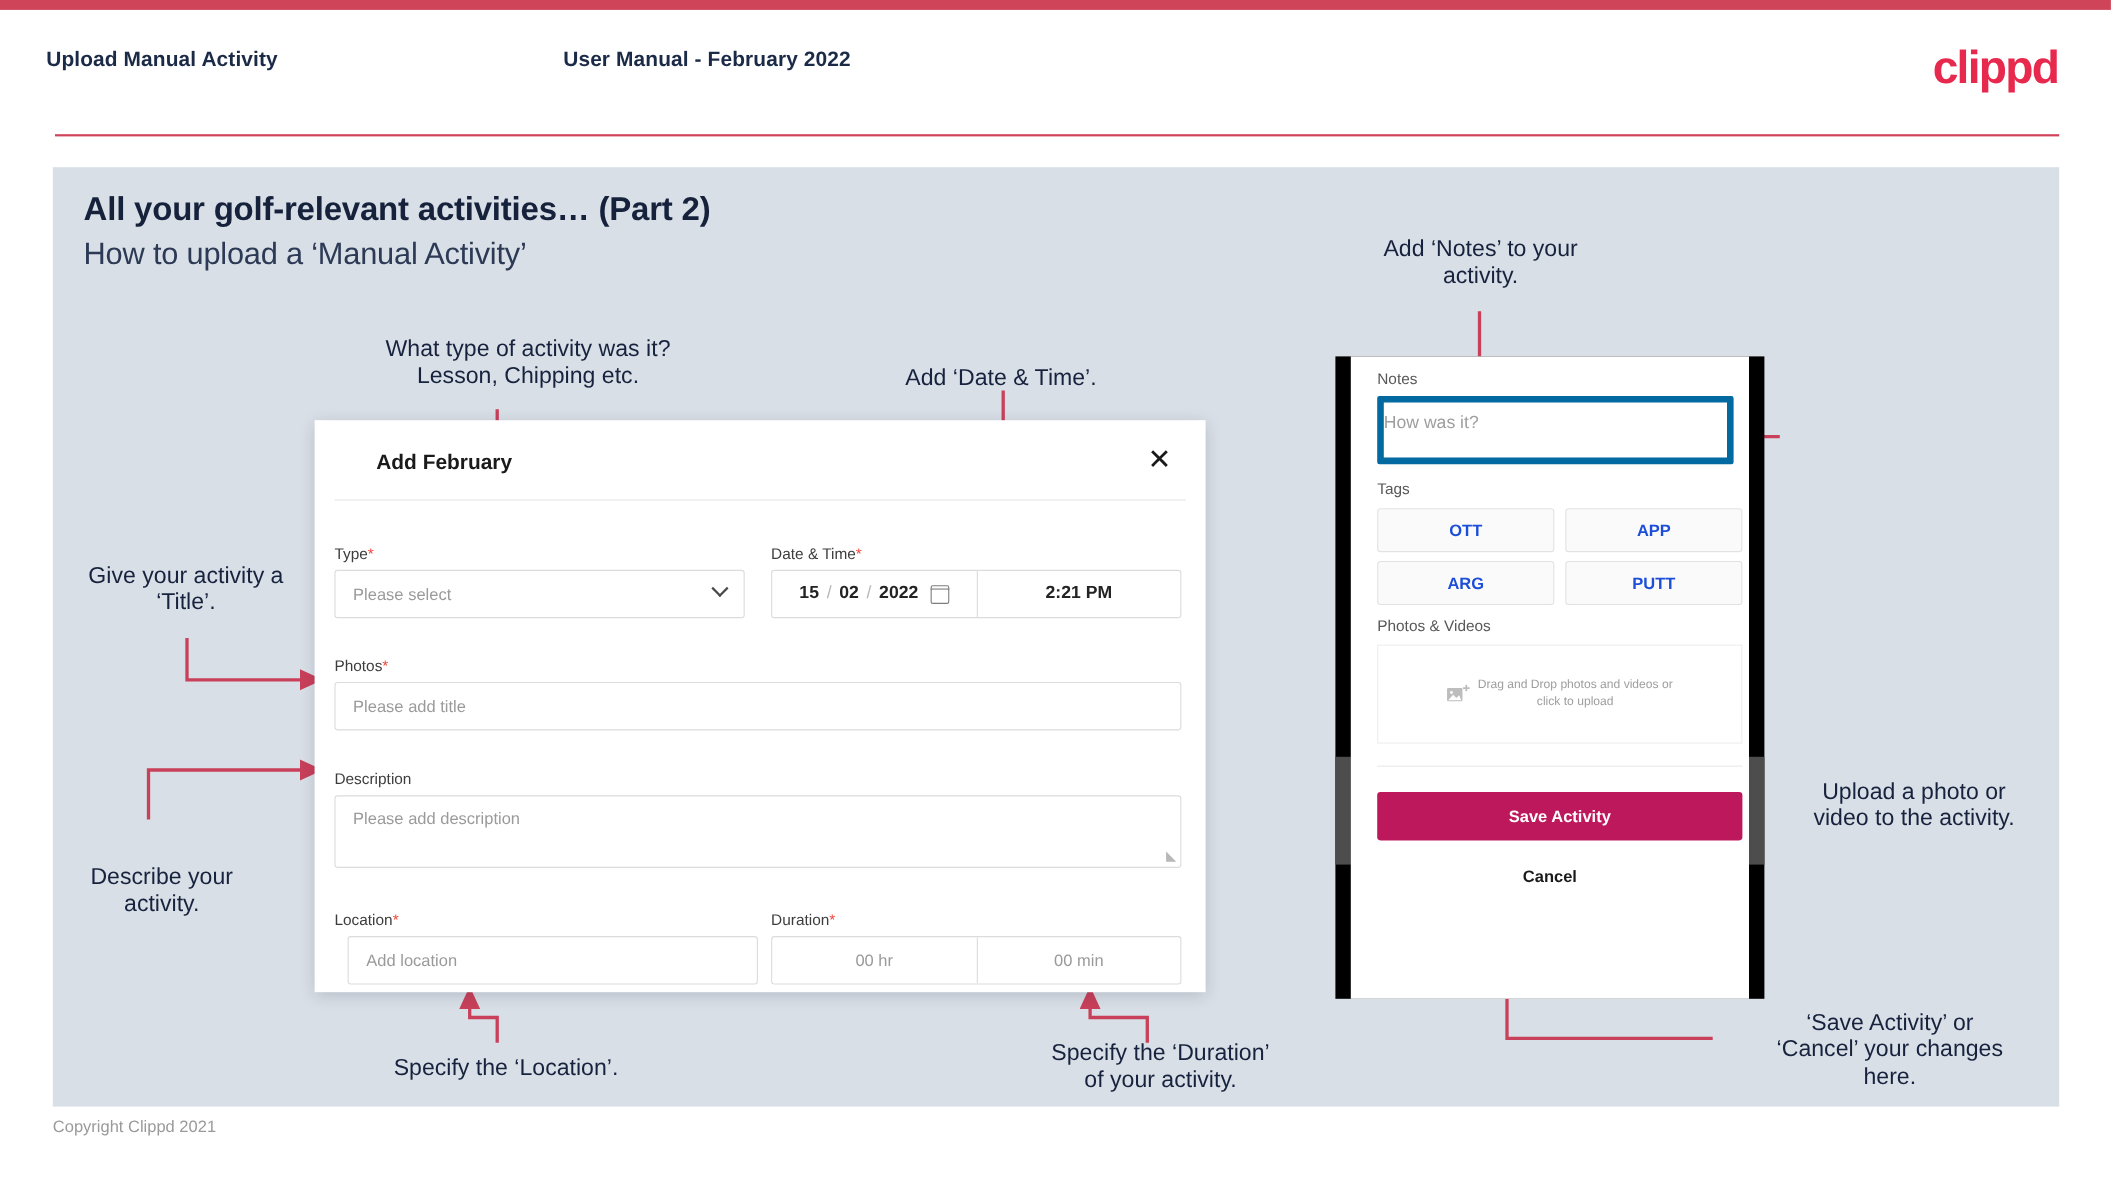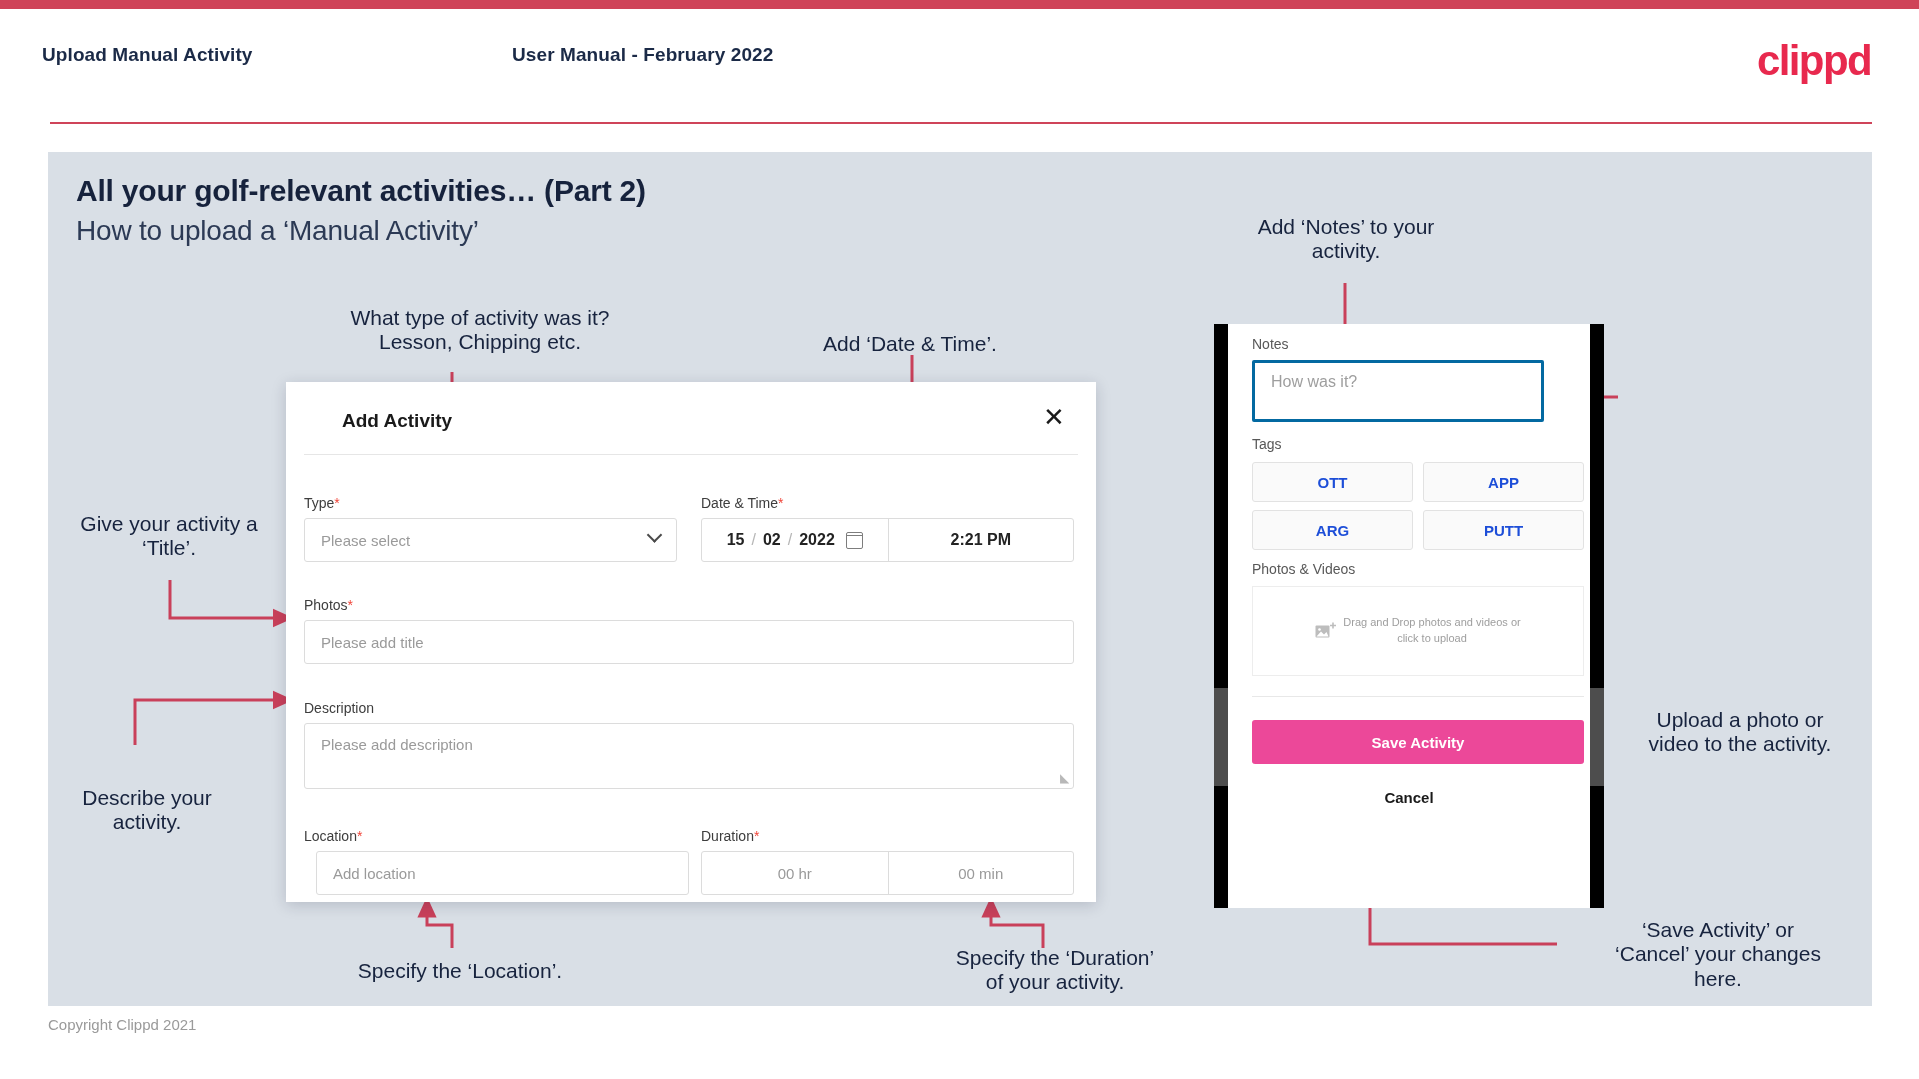--- a/index.html
+++ b/index.html
@@ -145,24 +145,24 @@
   .phone .sidebar-l {
     position: absolute; left: 0; top: 364px; width: 14px; height: 98px;
     background: #4d4d4d;
   }
   .phone .sidebar-r {
     position: absolute; right: 0; top: 364px; width: 14px; height: 98px;
     background: #4d4d4d;
   }
   .p-label { position: absolute; font-size: 14px; color: #585858; }
   .p-notes {
-    position: absolute; left: 24px; top: 36px; width: 292px; height: 62px;
-    border: 3px solid #0369a1; border-radius: 2px;
+    position: absolute; left: 24px; top: 36px; width: 324px; height: 62px;
+    border: 6px solid #0369a1; border-radius: 2px;
     font-size: 16px; color: #9e9e9e;
-    padding: 10px 0 0 16px;
+    padding: 10px 0 0 0;
   }
   .tag-btn {
     position: absolute; width: 161px; height: 40px;
     border: 1px solid #e2e2e2; border-radius: 3px; background: #fafafa;
     display: flex; align-items: center; justify-content: center;
     font-size: 15px; font-weight: 700; color: #1d4ed8;
   }
   .dropzone {
     position: absolute; left: 24px; top: 262px; width: 332px; height: 90px;
     border: 1px solid #ededed; background: #fff;
@@ -170,21 +170,21 @@
     justify-content: center; gap: 6px;
   }
   .dz-txt { font-size: 11px; color: #9e9e9e; text-align: center; line-height: 1.45; }
   .dz-ico { width: 22px; height: 19px; position: relative; }
   .p-hr {
     position: absolute; left: 24px; top: 372px; width: 332px; height: 1px;
     background: #e8e8e8;
   }
   .save-btn {
     position: absolute; left: 24px; top: 396px; width: 332px; height: 44px;
-    background: #ec4899; border-radius: 3px; border: none;
+    background: #be185d; border-radius: 3px; border: none;
     color: #fff; font-size: 15px; font-weight: 700;
     display: flex; align-items: center; justify-content: center; cursor: pointer;
   }
   .cancel-btn {
     position: absolute; left: 0; top: 458px; width: 362px; height: 30px;
     display: flex; align-items: center; justify-content: center;
     font-size: 15px; font-weight: 700; color: #1a1a1a; cursor: pointer;
   }
 
   .footer {
@@ -250,21 +250,21 @@
 of your activity.</div>
   <div class="anno" style="left:1240px;top:215px;width:212px;">Add ‘Notes’ to your
 activity.</div>
   <div class="anno" style="left:1622px;top:708px;width:236px;">Upload a photo or
 video to the activity.</div>
   <div class="anno" style="left:1568px;top:918px;width:300px;">‘Save Activity’ or
 ‘Cancel’ your changes
 here.</div>
 
   <div class="modal">
-    <div class="modal-title">Add Activity</div>
+    <div class="modal-title">Add February</div>
     <div class="modal-close">✕</div>
     <div class="modal-divider"></div>
 
     <div class="fld-label" style="left:18px;top:113px;">
       <span>Type</span><span class="req">*</span>
     </div>
     <div class="inp" style="left:18px;top:136px;width:373px;height:44px;">
       <span class="ph">Please select</span>
       <span class="chev chev-wrap"></span>
     </div>

